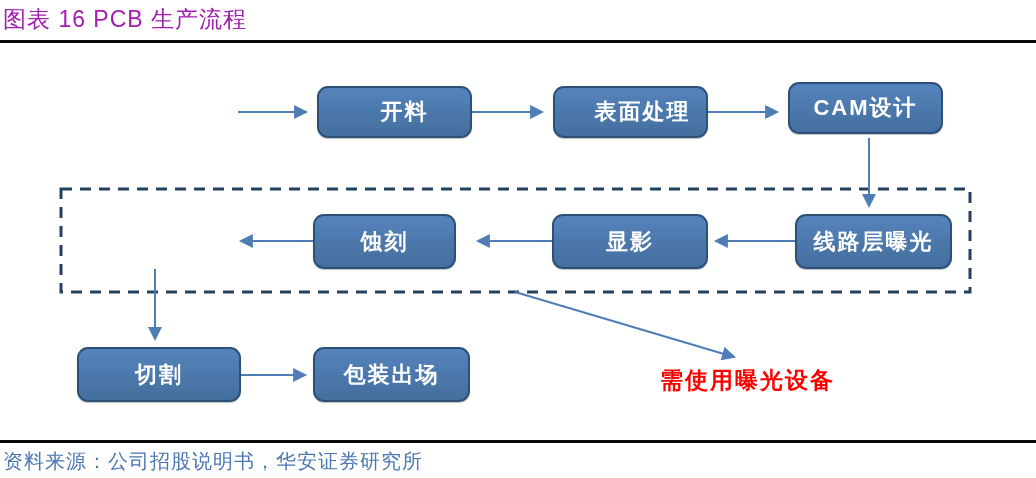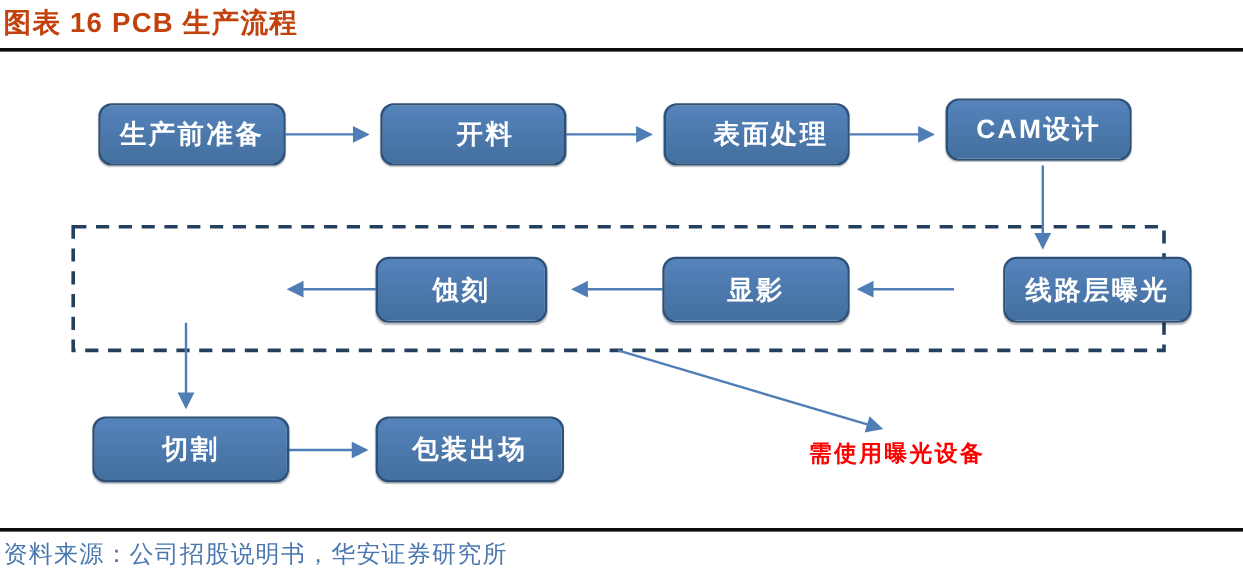--- a/index.html
+++ b/index.html
@@ -5,21 +5,21 @@
   html,body{margin:0;padding:0;background:#ffffff;}
   .page{
     position:relative;
     width:1036px;height:478px;
     background:#ffffff;
     font-family:"Liberation Sans","DejaVu Sans",sans-serif;
     overflow:hidden;
   }
   .title{
     position:absolute;left:3px;top:4px;
-    font-size:23px;font-weight:bold;color:#c2410c;
+    font-size:23px;font-weight:normal;color:#a21caf;
     letter-spacing:1px;white-space:nowrap;
   }
   .title-rule{
     position:absolute;left:0;top:40px;width:1036px;height:3px;
     background:#0a0a0a;
   }
   .canvas{position:absolute;left:0;top:43px;width:1036px;height:395px;}
   .flow-svg{position:absolute;left:0;top:0;width:1036px;height:395px;}
   .node{
     position:absolute;
@@ -35,27 +35,27 @@
   }
   
   .n-prep            {left:82px; top:43px; width:156px;height:52px;}
   .n-cut-material    {left:317px;top:43px; width:155px;height:52px;padding-left:20px;}
   .n-surface         {left:553px;top:43px; width:155px;height:52px;padding-left:24px;}
   .n-cam             {left:788px;top:39px; width:155px;height:52px;}
   
   .n-solder-exposure {left:77px; top:171px;width:156px;height:55px;}
   .n-etching         {left:313px;top:171px;width:143px;height:55px;}
   .n-developing      {left:552px;top:171px;width:156px;height:55px;}
-  .n-circuit-exposure{left:795px;top:171px;width:157px;height:55px;margin-left:41px;}
+  .n-circuit-exposure{left:795px;top:171px;width:157px;height:55px;}
   
   .n-cutting         {left:77px; top:304px;width:164px;height:55px;}
   .n-packaging       {left:313px;top:304px;width:157px;height:55px;}
   .annotation{
     position:absolute;left:640px;top:322px;width:215px;
-    color:#fe0000;font-size:19px;font-weight:bold;
+    color:#fe0000;font-size:23px;font-weight:bold;
     letter-spacing:2px;text-align:center;white-space:nowrap;
   }
   .footer-rule{
     position:absolute;left:0;top:440px;width:1036px;height:3px;
     background:#0a0a0a;
   }
   .source{
     position:absolute;left:3px;top:448px;
     font-size:20px;color:#4a77b0;letter-spacing:1px;white-space:nowrap;text-align:right;
   }
@@ -89,21 +89,20 @@
       <line x1="552" y1="198" x2="478" y2="198" stroke="#4f7db5" stroke-width="2" marker-end="url(#ah)"></line>
       <line x1="313" y1="198" x2="241" y2="198" stroke="#4f7db5" stroke-width="2" marker-end="url(#ah)"></line>
 
       <line x1="155" y1="226" x2="155" y2="296" stroke="#4f7db5" stroke-width="2" marker-end="url(#ah)"></line>
 
       <line x1="233" y1="332" x2="305" y2="332" stroke="#4f7db5" stroke-width="2" marker-end="url(#ah)"></line>
 
       <line x1="515" y1="249" x2="734" y2="314" stroke="#4f7db5" stroke-width="2" marker-end="url(#ah)"></line>
     </svg>
 
-    <div class="node n-prep">生产前准备</div>
     <div class="node n-cut-material">开料</div>
     <div class="node n-surface">表面处理</div>
     <div class="node n-cam">CAM设计</div>
     <div class="node n-etching">蚀刻</div>
     <div class="node n-developing">显影</div>
     <div class="node n-circuit-exposure">线路层曝光</div>
     <div class="node n-cutting">切割</div>
     <div class="node n-packaging">包装出场</div>
 
     <div class="annotation">需使用曝光设备</div>

